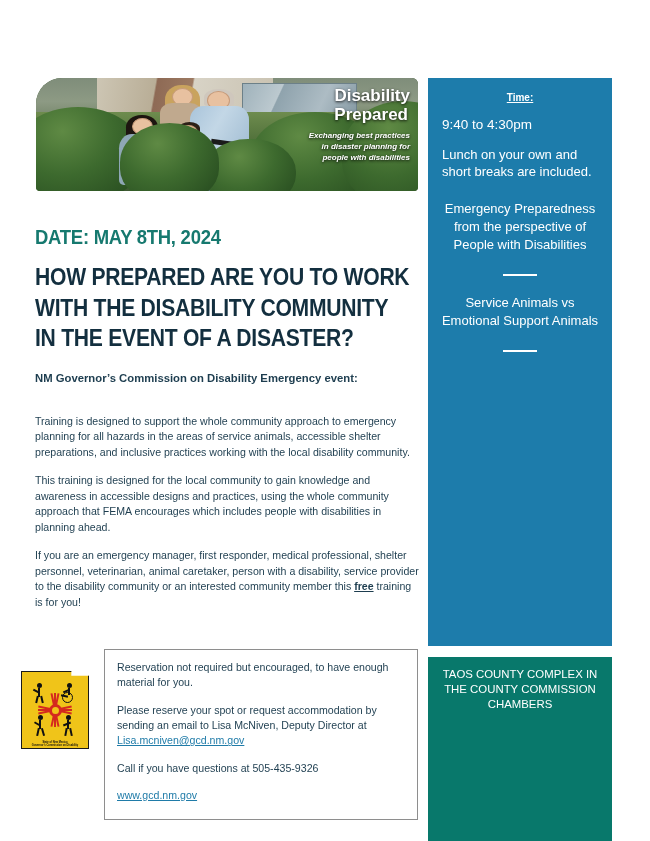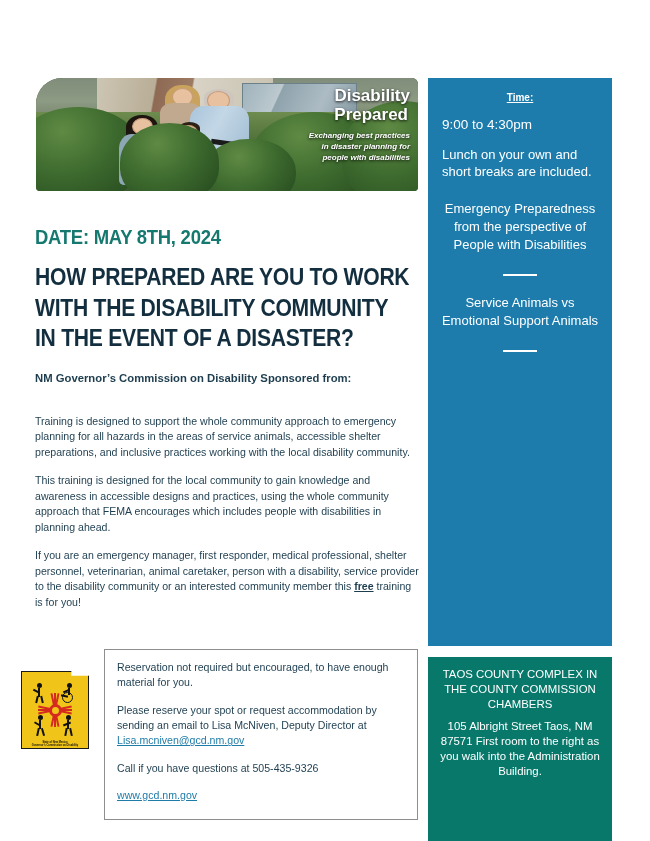--- a/index.html
+++ b/index.html
@@ -376,21 +376,21 @@
       <div>Exchanging best practices</div>
       <div>in disaster planning for</div>
       <div>people with disabilities</div>
     </div>
   </div>
 </div>
 
 <div id="date-line">DATE:  MAY 8TH, 2024</div>
 <div id="headline">HOW PREPARED ARE YOU TO WORK WITH THE DISABILITY COMMUNITY IN THE EVENT OF A DISASTER?</div>
 
-<div id="subhead">NM Governor’s Commission on Disability Sponsored from:</div>
+<div id="subhead">NM Governor’s Commission on Disability Emergency event:</div>
 
 <div id="paras">
   <p>Training is designed to support the whole community approach to emergency planning for all hazards in the areas of service animals, accessible shelter preparations, and inclusive practices working with the local disability community.</p>
   <p>This training is designed for the local community to gain knowledge and awareness in accessible designs and practices, using the whole community approach that FEMA encourages which includes people with disabilities in planning ahead.</p>
   <p>
     <span>If you are an emergency manager, first responder, medical professional, shelter personnel, veterinarian, animal caretaker, person with a disability, service provider to the disability community or an interested community member this </span><u>free</u><span> training is for you!</span>
   </p>
 </div>
 
 <div id="logo">
@@ -456,26 +456,25 @@
     <span>Please reserve your spot or request accommodation by sending an email to Lisa McNiven, Deputy Director at </span><a class="lnk">Lisa.mcniven@gcd.nm.gov</a>
   </p>
   <p>Call if you have questions at 505-435-9326</p>
   <p>
     <a class="lnk">www.gcd.nm.gov</a>
   </p>
 </div>
 
 <div id="blue-panel">
   <div class="bp-h">Time:</div>
-  <div class="bp-time">9:00 to 4:30pm</div>
+  <div class="bp-time">9:40 to 4:30pm</div>
   <div class="bp-note">Lunch on your own and short breaks are included.</div>
 
 
   <p class="topic">Emergency Preparedness from the perspective of People with Disabilities</p>
   <div class="topic-sep"></div>
   <p class="topic">Service Animals vs Emotional Support Animals</p>
   <div class="topic-sep"></div>
 </div>
 
 <div id="loc-panel">
   <div class="loc-a">TAOS COUNTY COMPLEX IN THE COUNTY COMMISSION CHAMBERS</div>
-  <div class="loc-b">105 Albright Street Taos, NM 87571 First room to the right as you walk into the Administration Building.</div>
 </div>
 
 </body></html>

